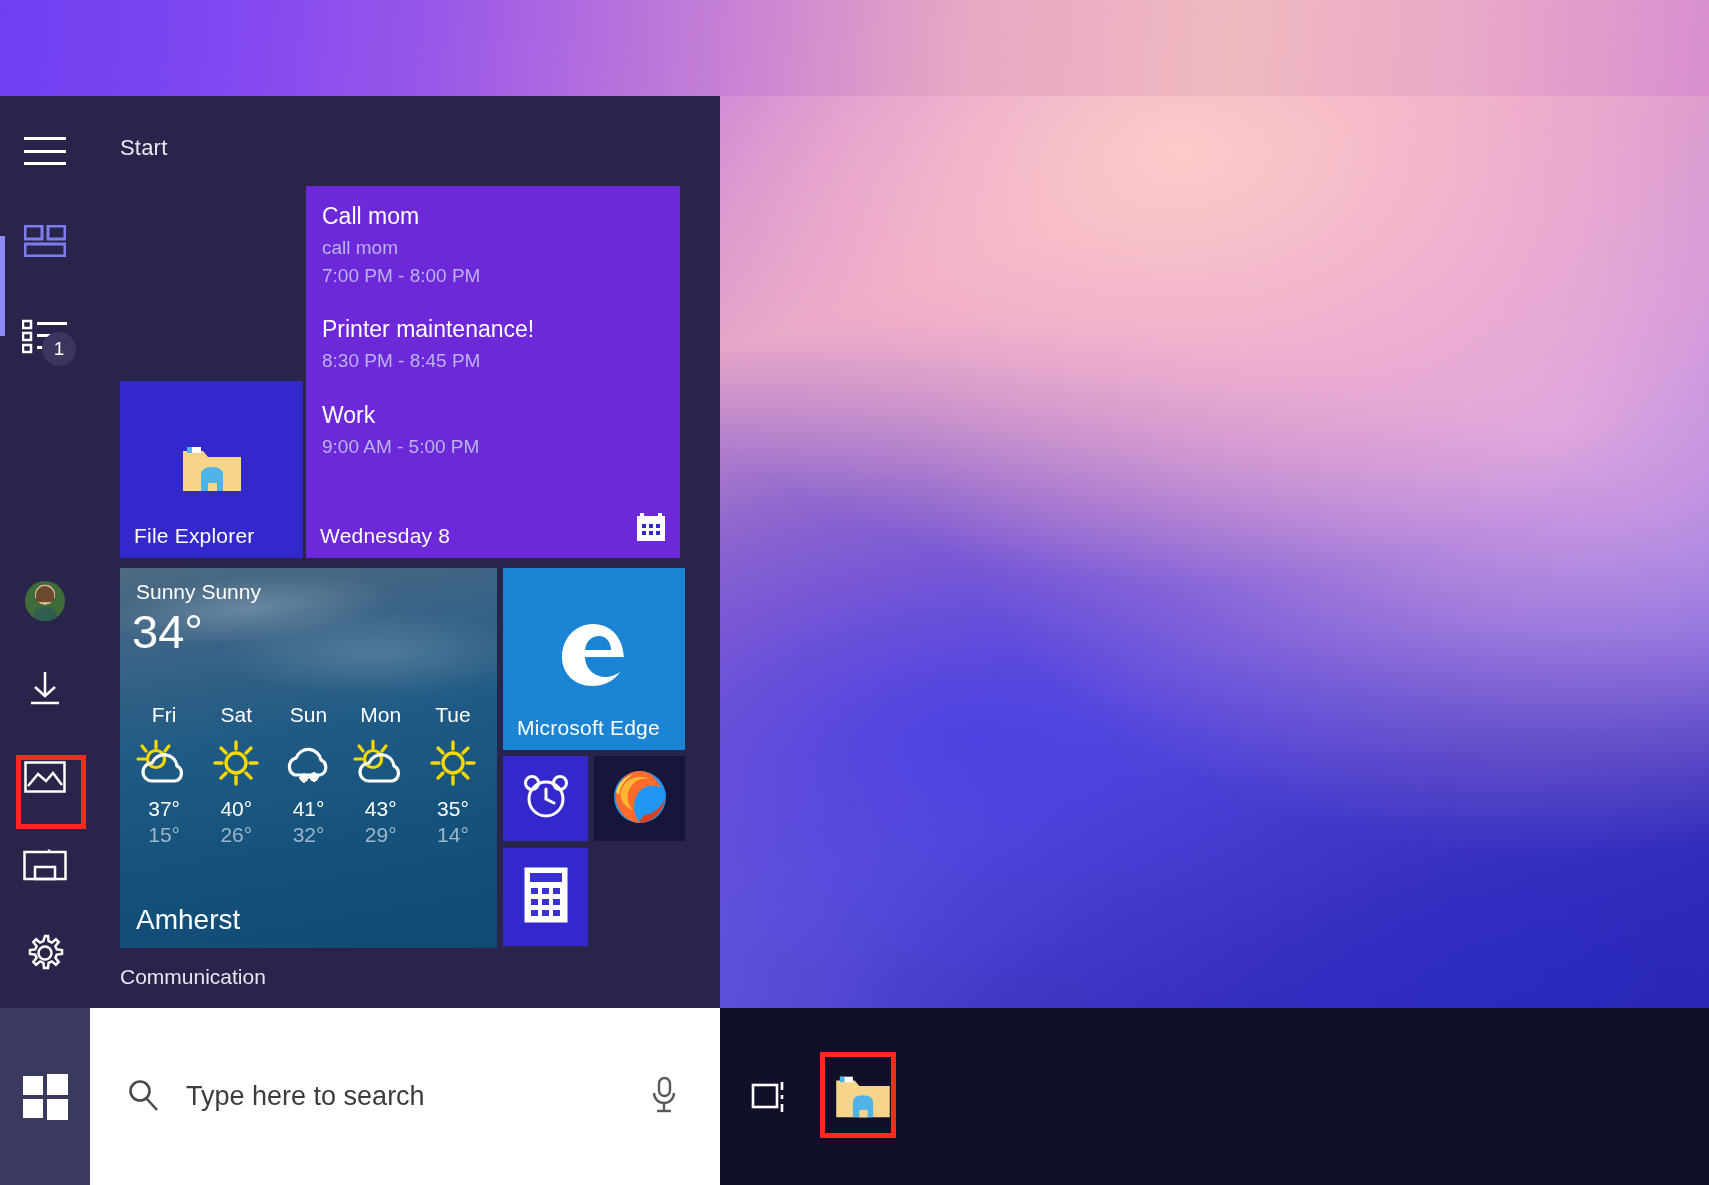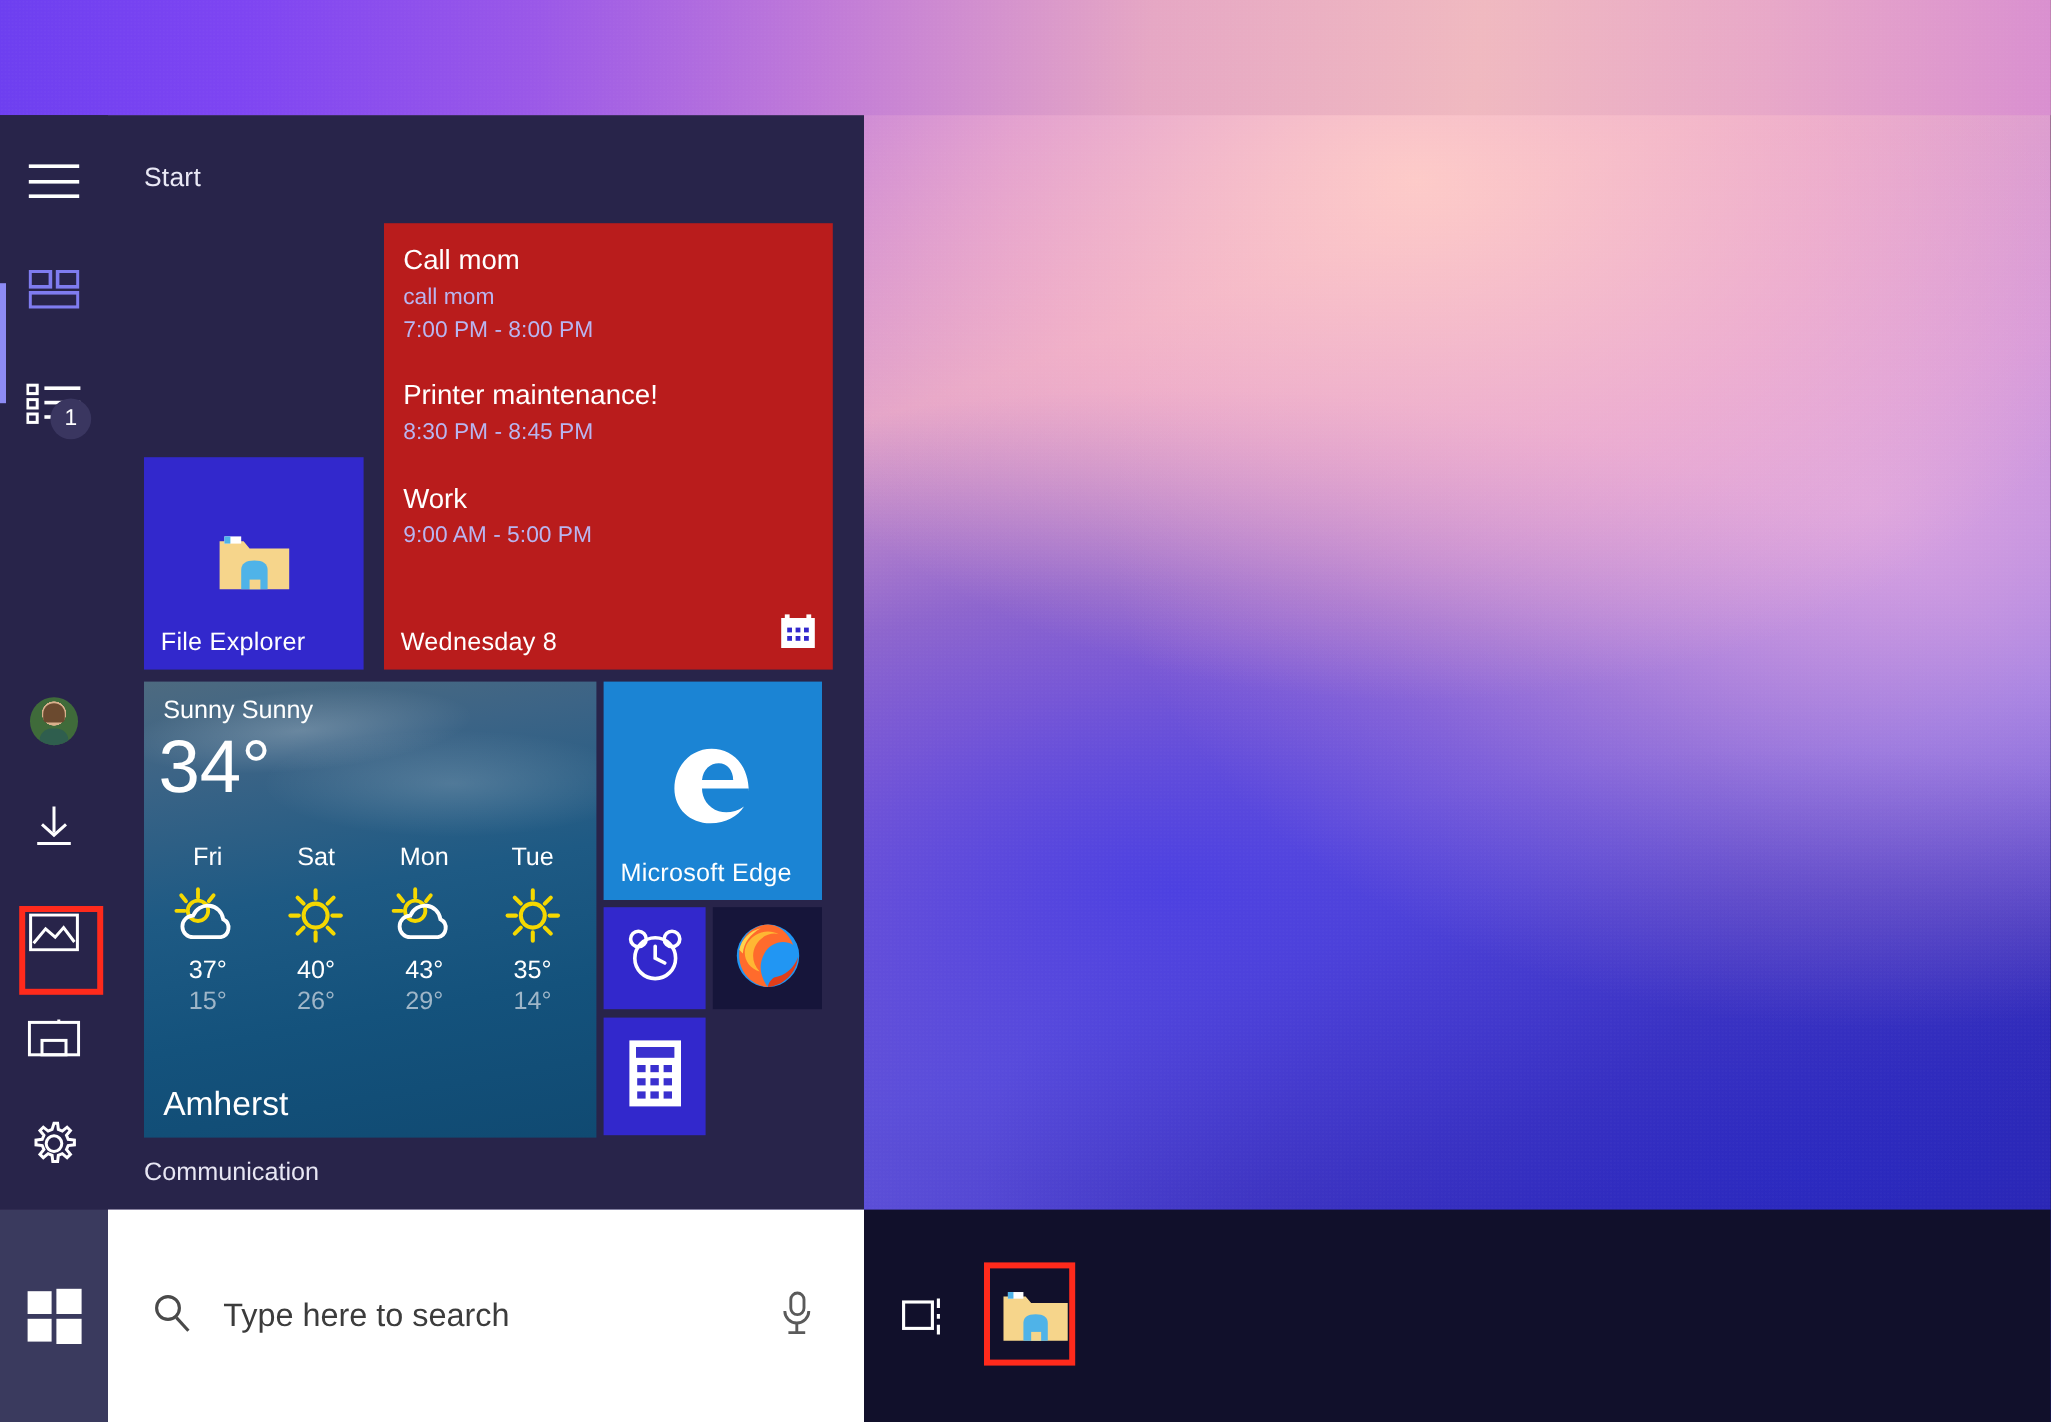--- a/index.html
+++ b/index.html
@@ -91,21 +91,21 @@
   }
 
   .tile{ position:absolute; overflow:hidden; }
   .tile-label{
     position:absolute; left:14px; bottom:10px;
     color:#fff; font-size:21px; letter-spacing:.2px;
   }
 
   
   .tile-calendar{
-    left:230px; top:90px; width:374px; height:372px; background:#b91c1c;
+    left:216px; top:90px; width:374px; height:372px; background:#6d28d9;
   }
   .cal-body{ position:absolute; left:16px; top:17px; right:12px; }
   .cal-ev{ margin-bottom:27px; }
   .cal-ev:last-child{ margin-bottom:0; }
   .cal-title{ color:#fff; font-size:23px; margin-bottom:4px; }
   .cal-sub{ color:#b9b5ef; font-size:19px; line-height:1.45; }
   .cal-foot-icon{ position:absolute; right:14px; bottom:12px; }
 
   
   .tile-fe{ left:30px; top:285px; width:183px; height:177px; background:#3228cc; }
@@ -119,21 +119,21 @@
   .tile-weather::before{
     content:""; position:absolute; left:-20px; top:6px; width:300px; height:70px;
     background:radial-gradient(ellipse at center, rgba(255,255,255,.22), rgba(255,255,255,0) 68%);
     transform:rotate(-5deg);
   }
   .tile-weather::after{
     content:""; position:absolute; right:-40px; top:40px; width:320px; height:90px;
     background:radial-gradient(ellipse at center, rgba(255,255,255,.16), rgba(255,255,255,0) 70%);
   }
   .wx-cond{ position:absolute; left:16px; top:12px; color:#fff; font-size:21px; z-index:2; }
-  .wx-temp{ position:absolute; left:12px; top:36px; color:#fff; font-size:62px; font-weight:300; z-index:2; }
+  .wx-temp{ position:absolute; left:12px; top:36px; color:#fff; font-size:47px; font-weight:300; z-index:2; }
   .wx-days{ position:absolute; left:8px; top:135px; width:361px; display:flex; z-index:2; }
   .wx-day{ flex:1; text-align:center; }
   .wx-dn{ color:#fff; font-size:21px; margin-bottom:8px; }
   .wx-ic{ height:56px; display:flex; align-items:center; justify-content:center; margin-bottom:6px; }
   .wx-hi{ color:#fff; font-size:21px; }
   .wx-lo{ color:#9fb6c8; font-size:21px; margin-top:2px; }
   .wx-city{ position:absolute; left:16px; bottom:12px; color:#fff; font-size:28px; z-index:2; }
 
   
   .tile-edge{ left:413px; top:472px; width:182px; height:182px; background:#1b84d4; }
@@ -363,20 +363,40 @@
                     <line x1="38" y1="34" x2="43" y2="39"></line>
                   <line x1="43" y1="9" x2="38" y2="14"></line>
                     <line x1="18" y1="34" x2="13" y2="39"></line>
                 </g>
               </svg>
             </div>
             <div class="wx-hi">40°</div>
             <div class="wx-lo">26°</div>
           </div>
 
+          <div class="wx-day">
+            <div class="wx-dn">Sun</div>
+            <div class="wx-ic">
+              <svg width="56" height="48" viewBox="0 0 56 48">
+                <path d="M14 36 a9 9 0 0 1 1-17 a13 13 0 0 1 25 2 a8 8 0 0 1 -1 15 Z" fill="none" stroke="#fff" stroke-width="3.2"></path>
+                <g fill="#fff">
+                  <circle cx="23" cy="39" r="4"></circle>
+                    <circle cx="33" cy="38" r="4.5"></circle>
+                </g>
+                <g stroke="#fff" stroke-width="2">
+                  <line x1="18" y1="39" x2="28" y2="39"></line>
+                    <line x1="23" y1="34" x2="23" y2="44"></line>
+                  <line x1="28" y1="38" x2="38" y2="38"></line>
+                    <line x1="33" y1="33" x2="33" y2="43"></line>
+                </g>
+              </svg>
+            </div>
+            <div class="wx-hi">41°</div>
+            <div class="wx-lo">32°</div>
+          </div>
 
           <div class="wx-day">
             <div class="wx-dn">Mon</div>
             <div class="wx-ic">
               <svg width="56" height="48" viewBox="0 0 56 48">
                 <g stroke="#f5d800" stroke-width="3.2" stroke-linecap="round">
                   <line x1="20" y1="2" x2="20" y2="9"></line>
                     <line x1="6" y1="7" x2="10" y2="12"></line>
                   <line x1="2" y1="20" x2="9" y2="20"></line>
                     <line x1="33" y1="7" x2="29" y2="12"></line>

